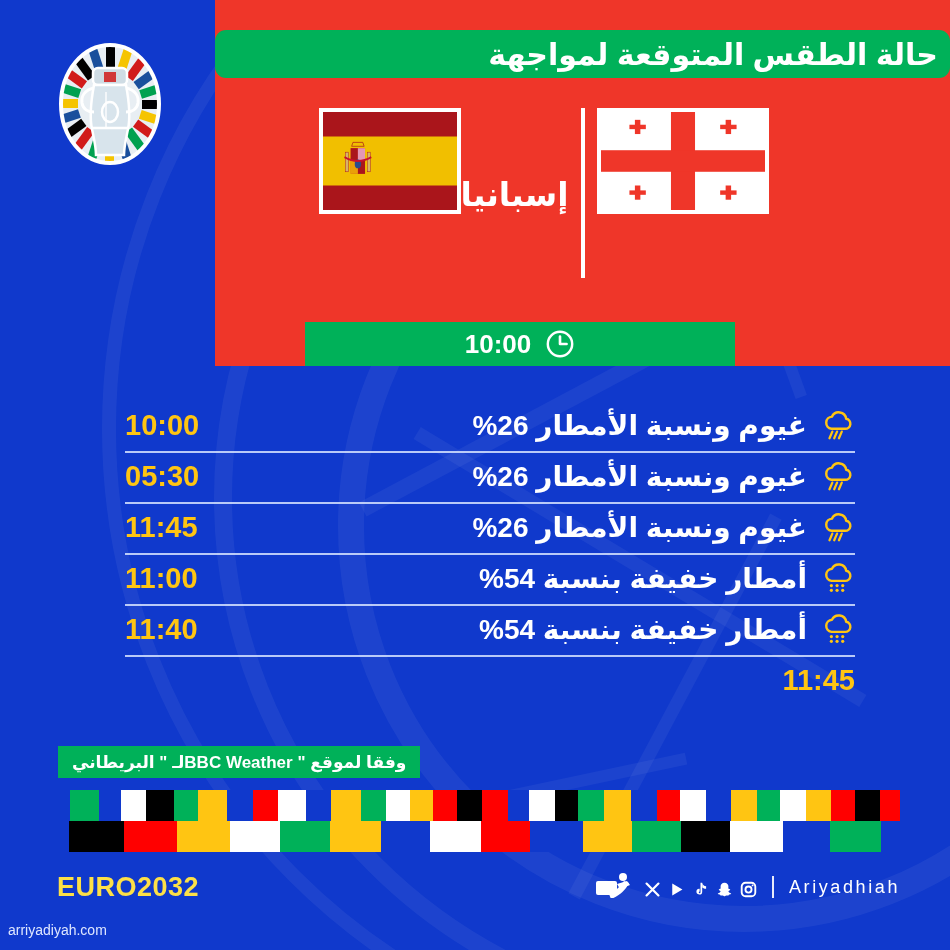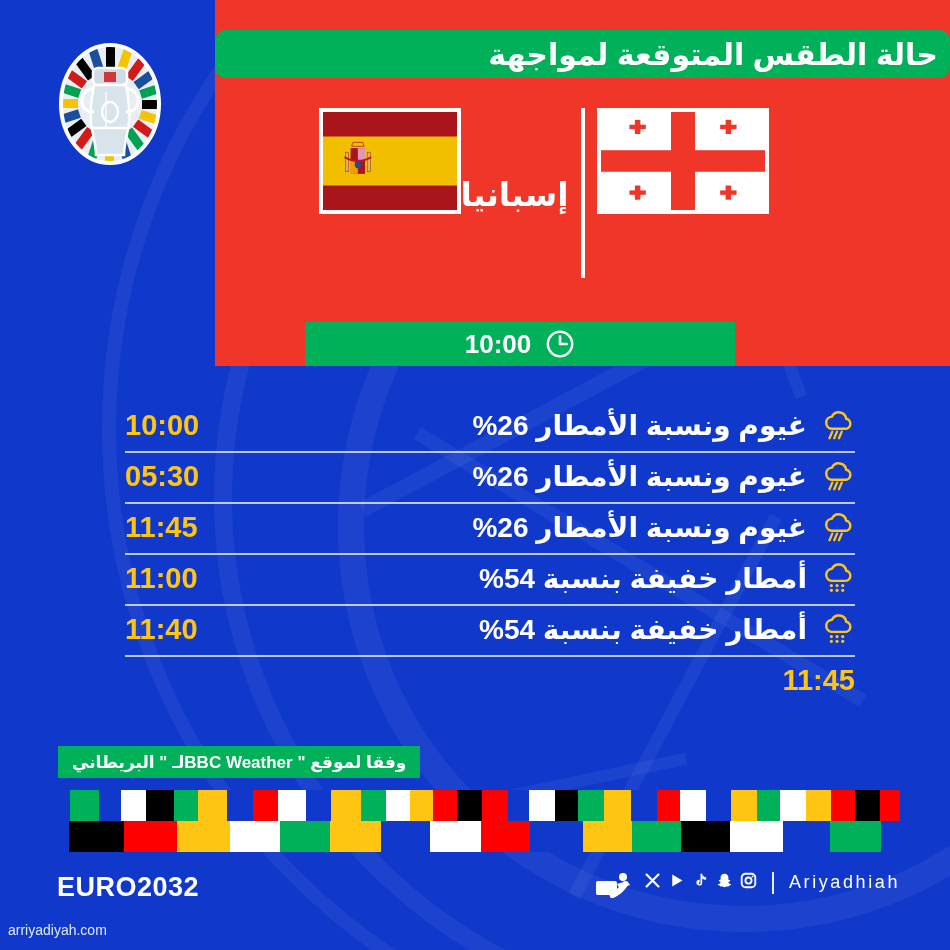--- a/index.html
+++ b/index.html
@@ -240,42 +240,42 @@
   }
   .mosaic-top { top: 0; }
   .mosaic-bottom { top: 31px; }
   .cell { height: 100%; }
 
   
   .euro-logo {
     position: absolute;
     left: 57px;
     top: 872px;
-    color: #ffffff;
+    color: #fde047;
     font-size: 27px;
     font-weight: bold;
     letter-spacing: 0.5px;
     display: flex;
     align-items: baseline;
   }
   .euro-logo .euro-word { font-weight: bold; }
   .euro-logo .euro-year { font-weight: bold; }
   .site-url {
     position: absolute;
     left: 8px;
     top: 922px;
     color: #dfe7ff;
     font-size: 14px;
   }
   .footer-right {
     position: absolute;
     right: 50px;
     top: 872px;
     display: flex;
-    align-items: flex-start;
+    align-items: flex-end;
     gap: 9px;
   }
   .brand-mark { width: 40px; height: 26px; }
   .social-icons {
     display: flex;
     align-items: center;
     gap: 7px;
   }
   .social-icons svg { width: 17px; height: 17px; }
   .v-sep {

